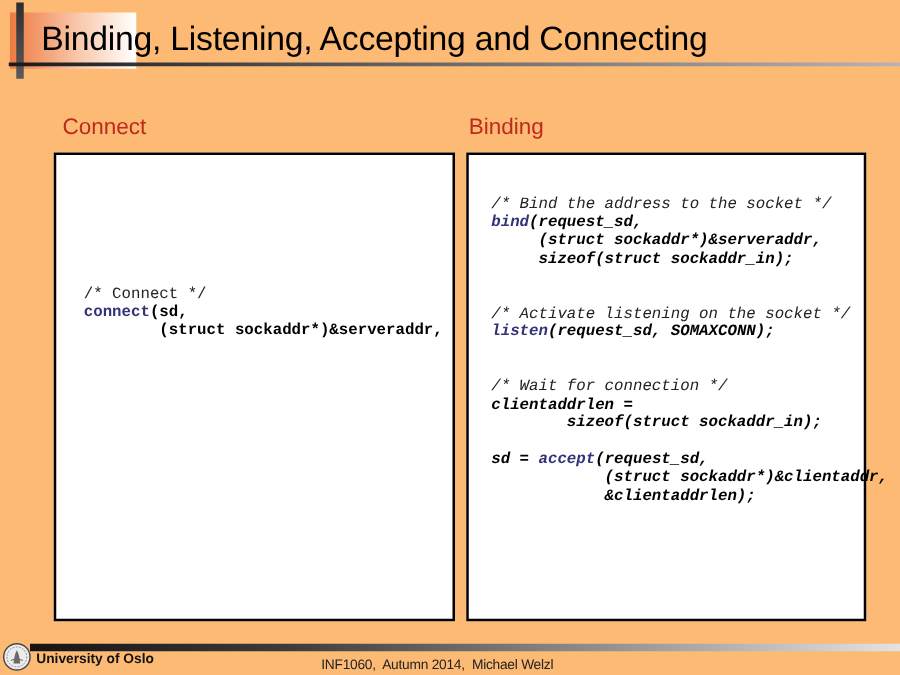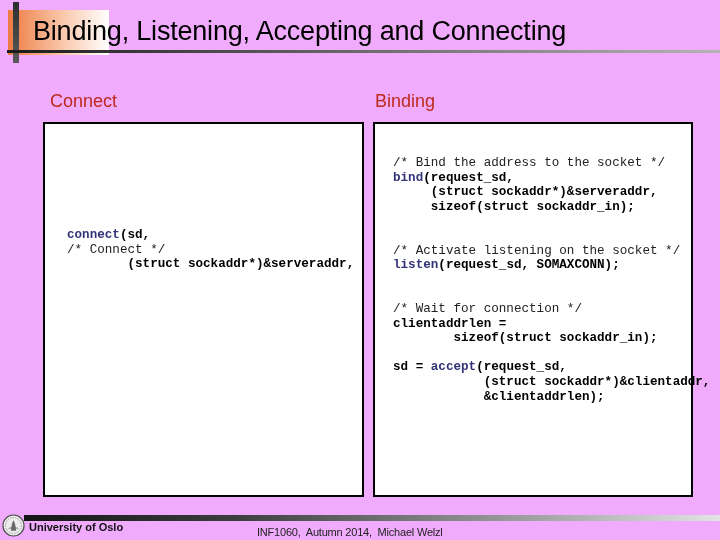--- a/index.html
+++ b/index.html
@@ -1,17 +1,17 @@
 <!DOCTYPE html>
 <html style="--heading-red: #bd2a1e; --keyword-navy: #333377; --accent-orange: #ee7a41; --code-black: #000000; --comment-gray: #222222;"><head>
 <meta charset="utf-8">
 <style>
   html,body{margin:0;padding:0;background:#888;}
   .slide{
-    position:relative;width:720px;height:540px;background:#f0abfc;
+    position:relative;width:720px;height:540px;background:#fdba74;
     overflow:hidden;font-family:"Liberation Sans",sans-serif;
   }
   
   .accent-orange{
     position:absolute;left:8px;top:10px;width:101px;height:45px;
     background:linear-gradient(90deg,var(--accent-orange,#ee7a41) 0%,#f9c9ad 55%,#fff 100%);
   }
   .accent-vbar{
     position:absolute;left:13px;top:2px;width:6px;height:61px;
     background:linear-gradient(180deg,#2e2e2e,#5a5a5a);
@@ -38,21 +38,21 @@
     border:2px solid #000;box-sizing:border-box;
   }
   .client-box{left:43px;width:321px;}
   .server-box{left:373px;width:320px;}
   pre.code{
     margin:0;font-family:"Liberation Mono","DejaVu Sans Mono",monospace;
     font-size:12.6px;line-height:14.6px;color:var(--code-black,#000);
     font-weight:bold;overflow:visible;
   }
   .client-box pre.code{margin:104px 0 0 22px;}
-  .server-box pre.code{margin:32px 0 0 18px;}
+  .server-box pre.code{margin:32px 0 0 18px;font-style:italic;}
   pre.code .line{white-space:pre;height:14.6px;}
   pre.code .comment{font-weight:400;color:var(--comment-gray,#222);}
   pre.code .kw{font-weight:bold;color:var(--keyword-navy,#333377);margin-top:28px;}
   pre.code .code{font-weight:bold;color:var(--code-black,#000);}
   
   .footer-rule{
     position:absolute;left:24px;top:515px;width:696px;height:6px;
     background:linear-gradient(90deg,#141414 0%,#3c3c3c 30%,#9a9a9a 70%,#e3e3e3 100%);
   }
   .uio-seal{position:absolute;left:2px;top:513px;width:23px;height:25px;}
@@ -70,21 +70,21 @@
 
 <div class="slide">
 
   <div class="accent-orange"></div>
   <div class="accent-vbar"></div>
   <h1 class="slide-title">Binding, Listening, Accepting and Connecting</h1>
   <div class="title-rule"></div>
 
   <h2 class="col-heading client-heading">Connect</h2>
   <div class="codebox client-box">
-    <pre class="code"><div class="line"><span class="kw">connect</span><span class="code">(sd,</span></div><div class="line"><span class="comment">/* Connect */</span></div><div class="line"><span class="code">        (struct sockaddr*)&amp;serveraddr,</span></div></pre>
+    <pre class="code"><div class="line"><span class="comment">/* Connect */</span></div><div class="line"><span class="kw">connect</span><span class="code">(sd,</span></div><div class="line"><span class="code">        (struct sockaddr*)&amp;serveraddr,</span></div></pre>
   </div>
 
   <h2 class="col-heading server-heading">Binding</h2>
   <div class="codebox server-box">
     <pre class="code"><div class="line"><span class="comment">/* Bind the address to the socket */</span></div><div class="line"><span class="kw">bind</span><span class="code">(request_sd,</span></div><div class="line"><span class="code">     (struct sockaddr*)&amp;serveraddr,</span></div><div class="line"><span class="code">     sizeof(struct sockaddr_in);</span></div><div class="line"> </div><div class="line"> </div><div class="line"><span class="comment">/* Activate listening on the socket */</span></div><div class="line"><span class="kw">listen</span><span class="code">(request_sd, SOMAXCONN);</span></div><div class="line"> </div><div class="line"> </div><div class="line"><span class="comment">/* Wait for connection */</span></div><div class="line"><span class="code">clientaddrlen =</span></div><div class="line"><span class="code">        sizeof(struct sockaddr_in);</span></div><div class="line"> </div><div class="line"><span class="code">sd = </span><span class="kw">accept</span><span class="code">(request_sd,</span></div><div class="line"><span class="code">            (struct sockaddr*)&amp;clientaddr,</span></div><div class="line"><span class="code">            &amp;clientaddrlen);</span></div></pre>
   </div>
 
   <div class="footer-rule"></div>
   <svg class="uio-seal" viewBox="0 0 24 24" aria-hidden="true">
     <circle cx="12" cy="12" r="11" fill="#ececec" stroke="#4a4a4a" stroke-width="1.2"></circle>

